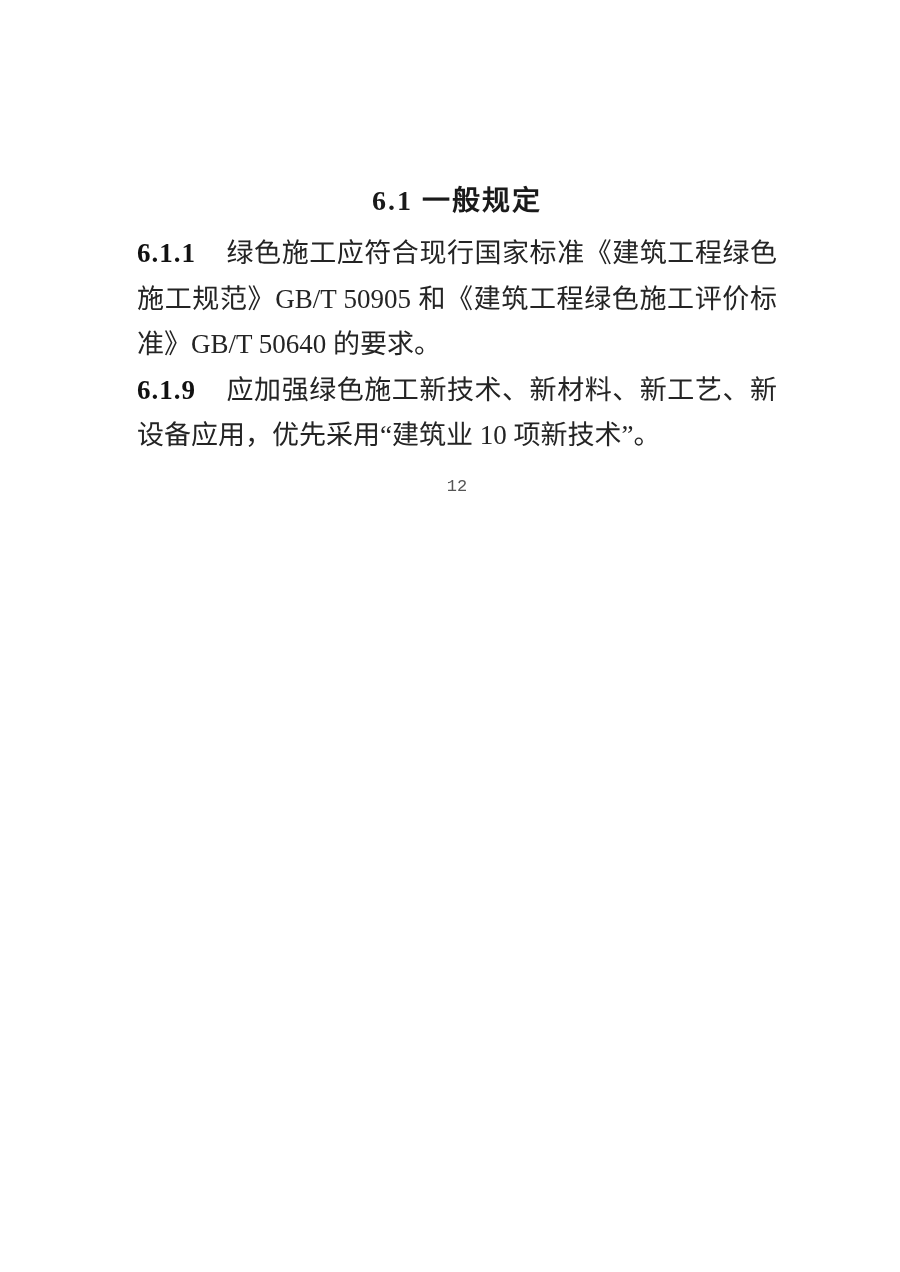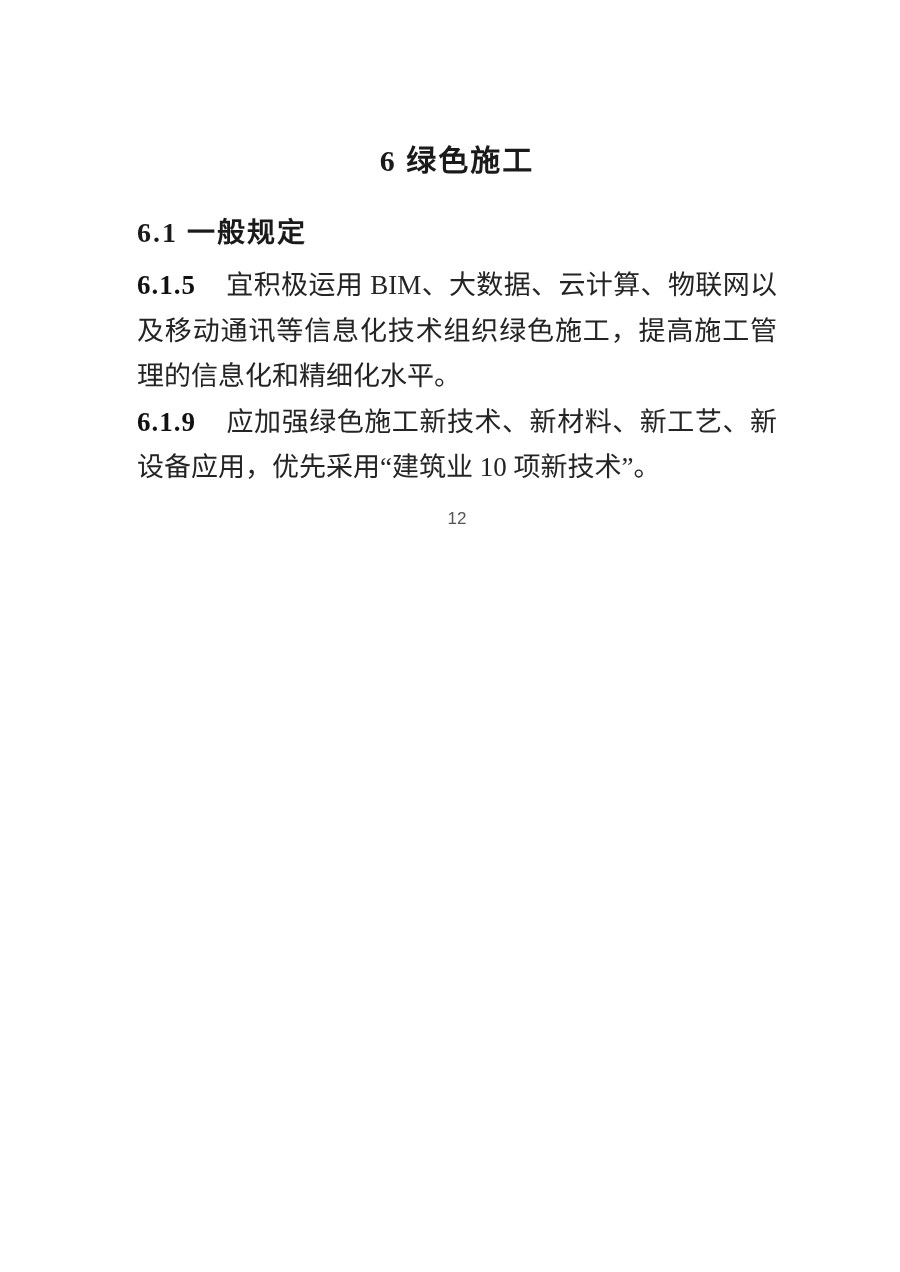--- a/index.html
+++ b/index.html
@@ -28,21 +28,21 @@
     font-weight: 700;
     text-align: center;
     color: #1a1a1a;
     letter-spacing: 2px;
   }
   .doc-subtitle {
     margin: 40px 0 0 0;
     font-size: 28px;
     line-height: 32px;
     font-weight: 700;
-    text-align: left;
+    text-align: center;
     color: #1a1a1a;
     letter-spacing: 2px;
   }
   .clauses {
     margin-top: 14px;
   }
   .clause {
     margin: 0;
     font-size: 27px;
     line-height: 45.5px;
@@ -58,35 +58,34 @@
   }
   .page-footer {
     margin-top: 18px;
     text-align: center;
   }
   .page-number {
     display: inline-block;
     font-size: 17px;
     line-height: 20px;
     color: #555555;
-    font-family: Liberation Sans, sans-serif;
+    font-family: Liberation Mono, monospace;
   }
 </style>
 </head>
 <body>
 
 <div class="doc">
 
-  <h1 class="doc-title">6 绿色施工</h1>
 
   <h2 class="doc-subtitle">6.1 一般规定</h2>
 
   <div class="clauses">
     <p class="clause">
-      <span class="clause-num">6.1.5</span><span class="clause-text">宜积极运用 BIM、大数据、云计算、物联网以及移动通讯等信息化技术组织绿色施工，提高施工管理的信息化和精细化水平。</span>
+      <span class="clause-num">6.1.1</span><span class="clause-text">绿色施工应符合现行国家标准《建筑工程绿色施工规范》GB/T 50905 和《建筑工程绿色施工评价标准》GB/T 50640 的要求。</span>
     </p>
     <p class="clause">
       <span class="clause-num">6.1.9</span><span class="clause-text">应加强绿色施工新技术、新材料、新工艺、新设备应用，优先采用“建筑业 10 项新技术”。</span>
     </p>
   </div>
 
   <div class="page-footer">
     <span class="page-number">12</span>
   </div>
 

